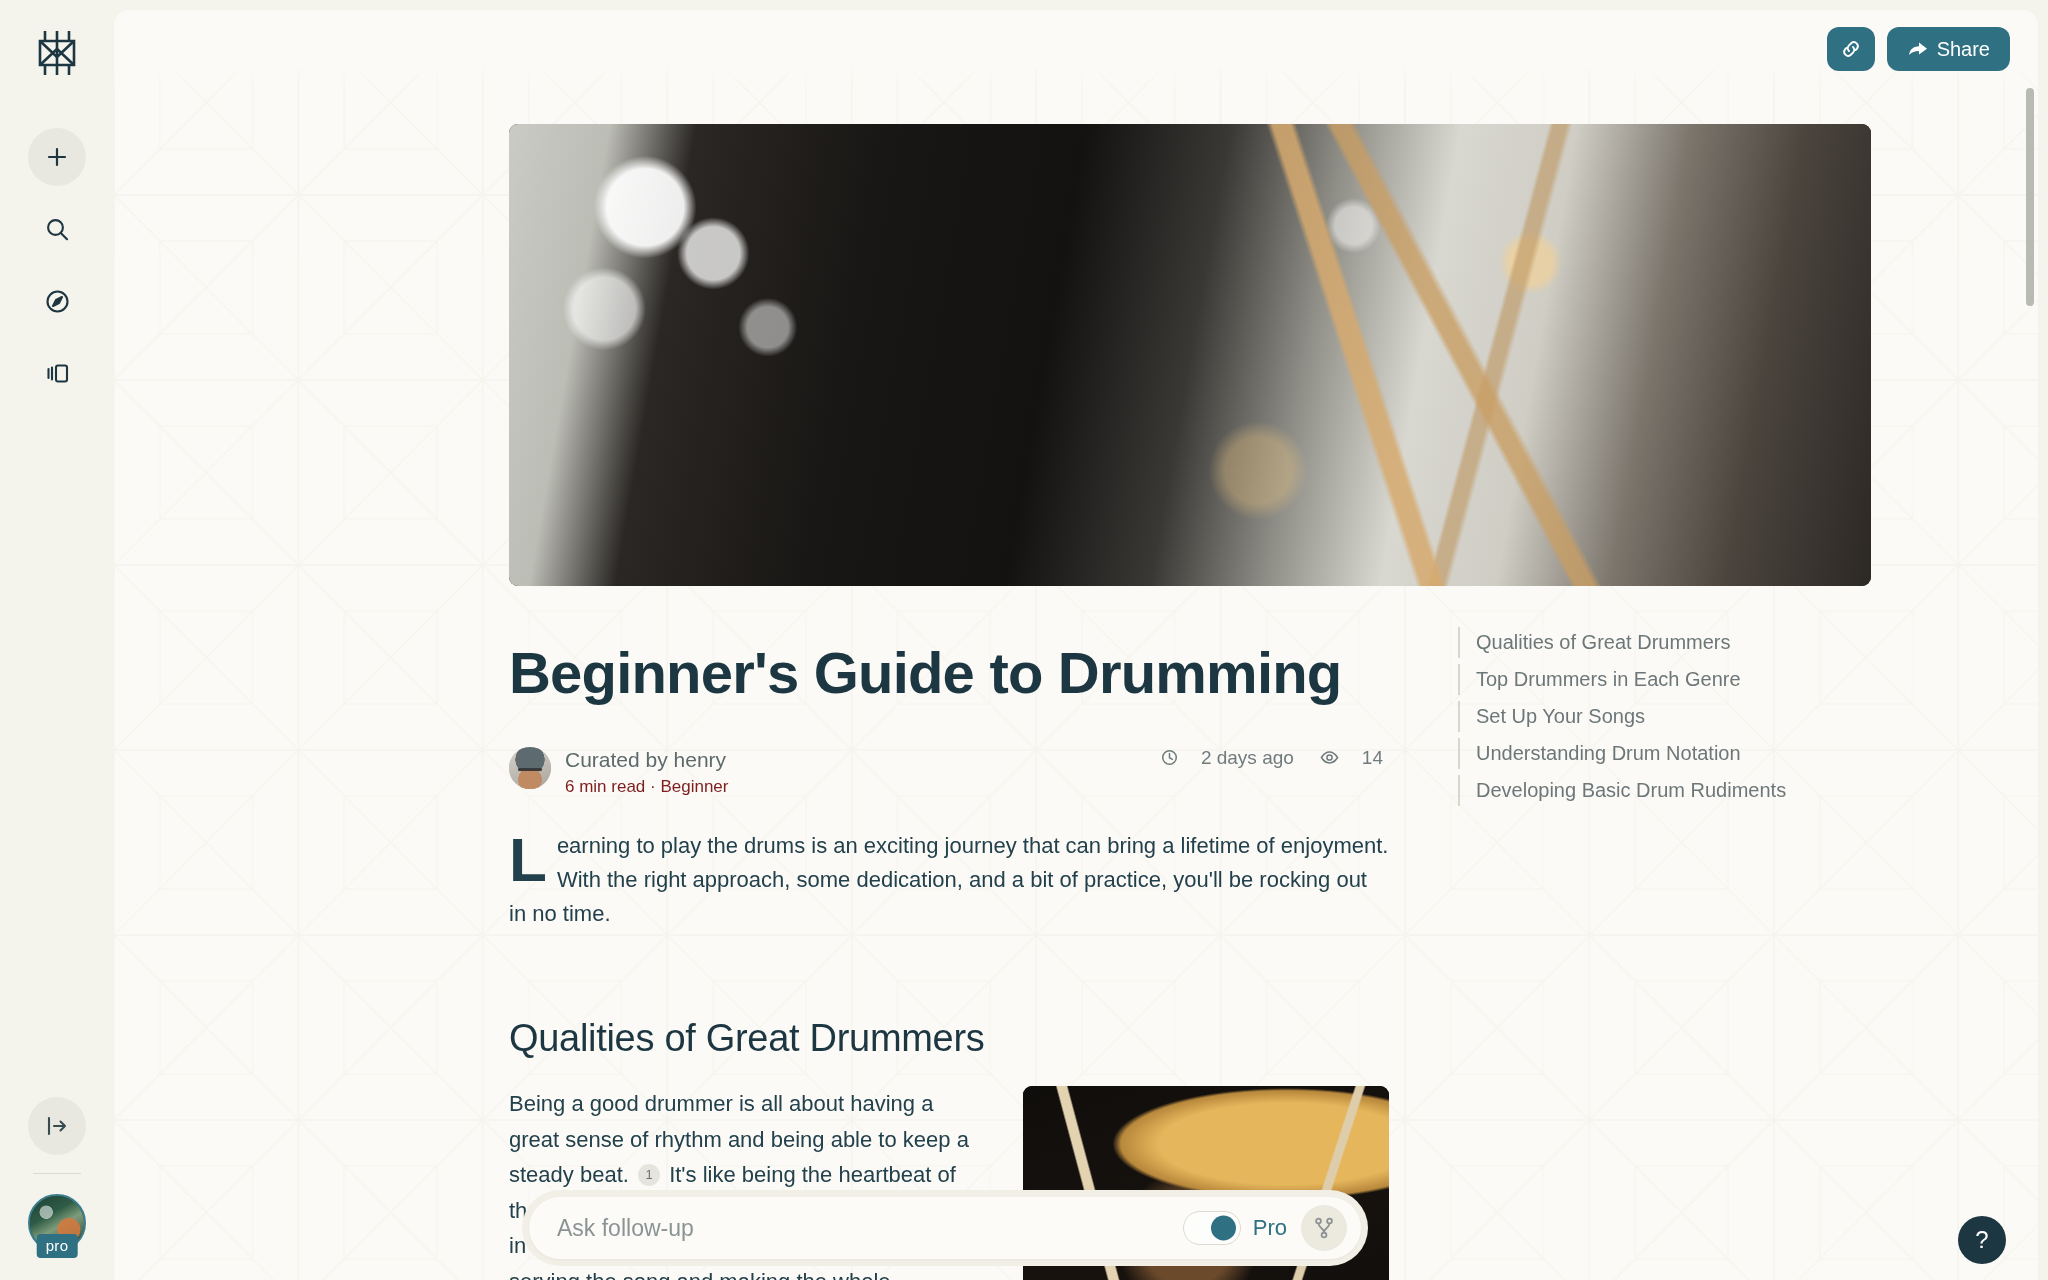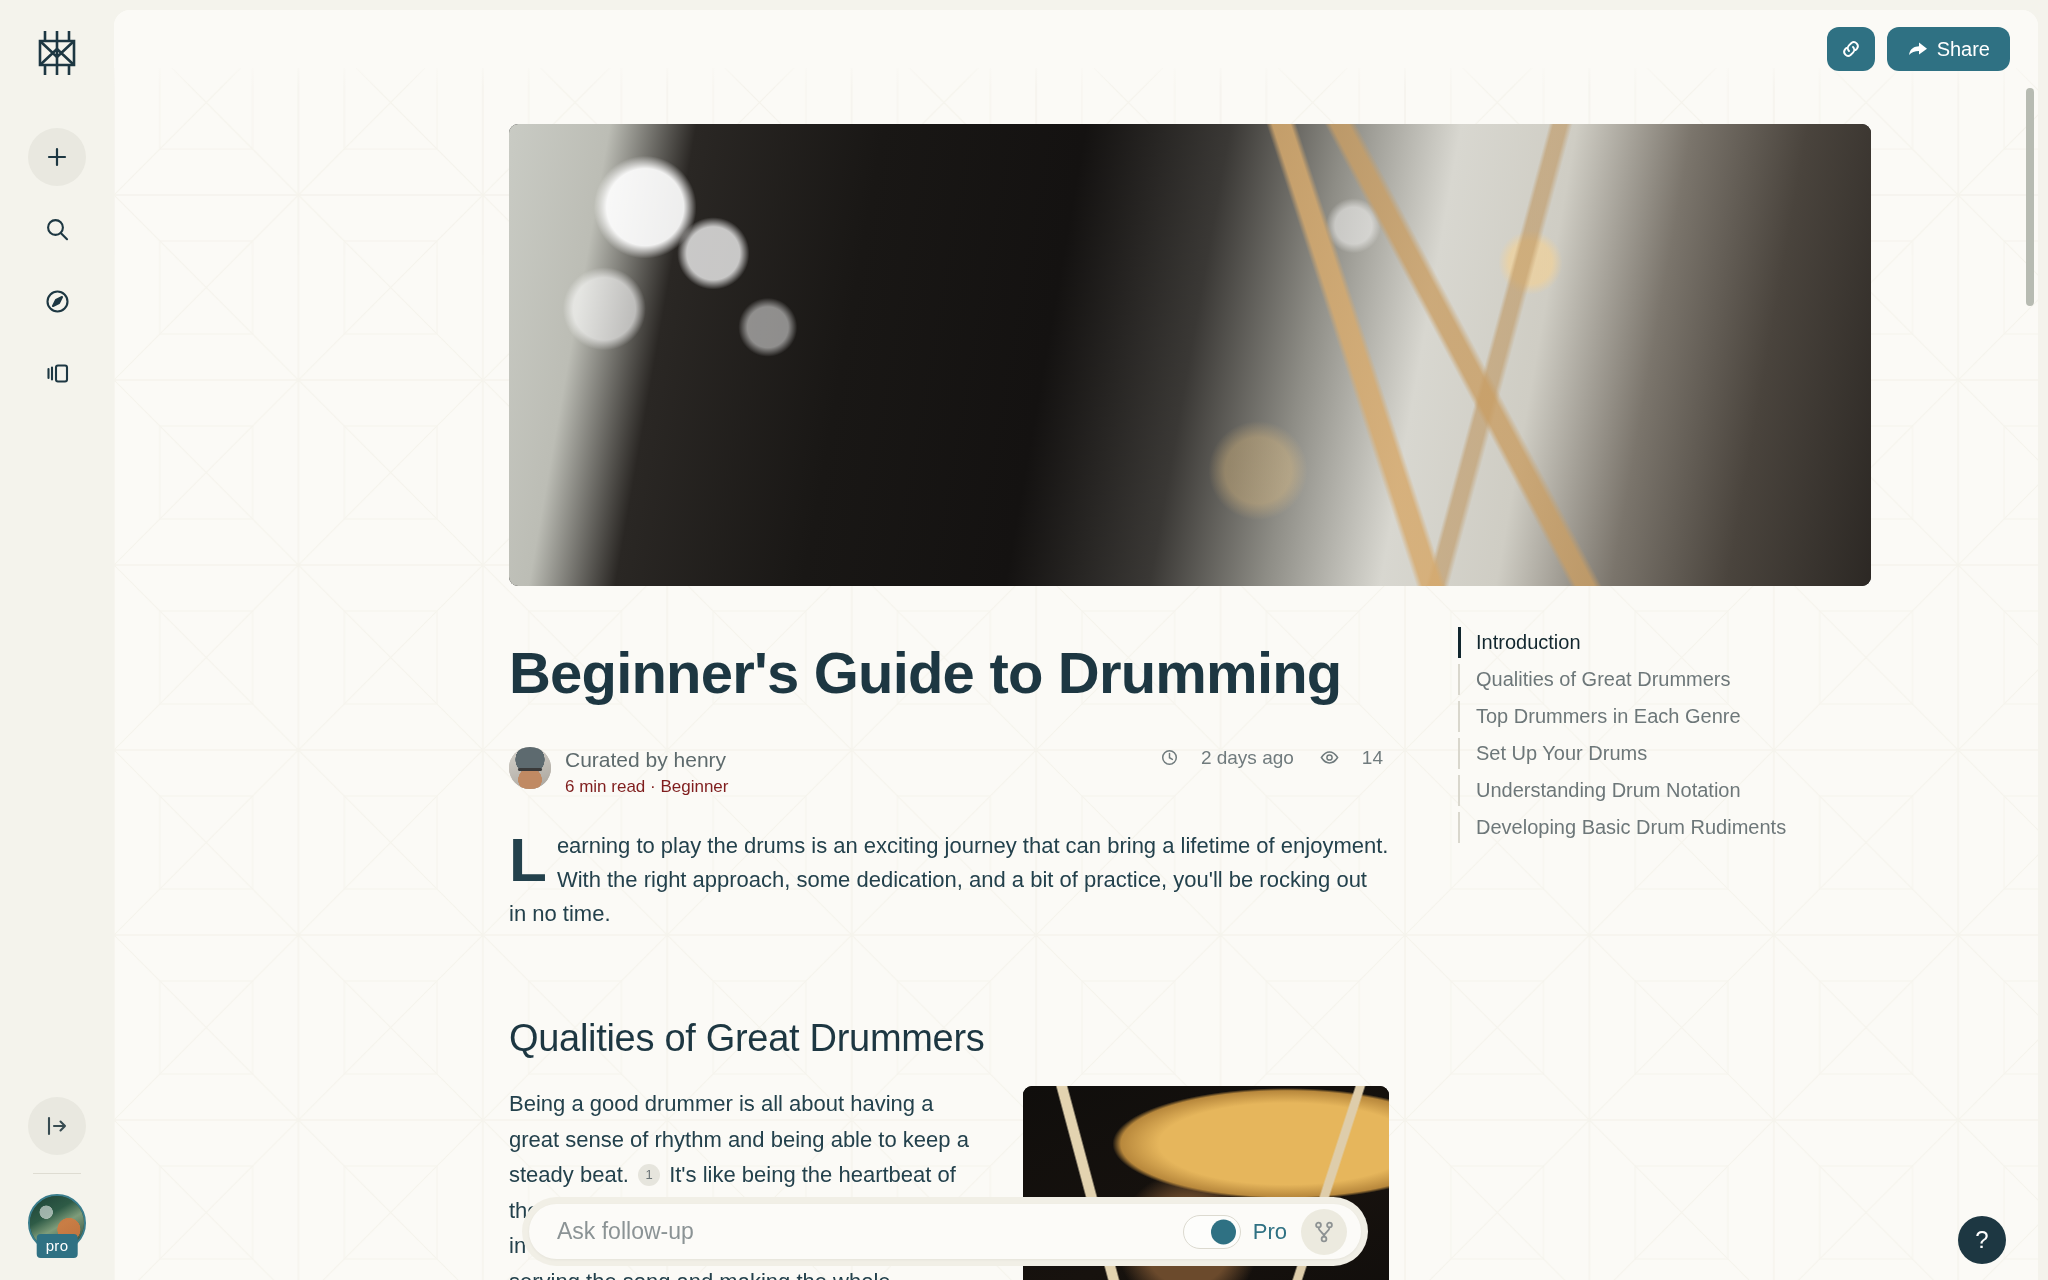--- a/index.html
+++ b/index.html
@@ -355,21 +355,21 @@
     position: absolute;
     left: 408px;
     bottom: 24px;
     width: 846px;
     z-index: 40;
     padding: 7px;
     background: #f1efe6;
     border-radius: 46px;
   }
   .followup {
-    height: 55px;
+    height: 62px;
     border-radius: 40px;
     background: #fcfbf8;
     display: flex;
     align-items: center;
     padding: 0 14px 0 28px;
     box-shadow: 0 1px 3px rgba(0,0,0,.05);
   }
   .followup-input {
     flex: 1;
     border: none;
@@ -579,31 +579,28 @@
             <span>A good drummer is also</span>
             <span>about serving the song and making the whole</span>
           </div>
           <div class="sec-img">
             <div class="sec-img-art"></div>
           </div>
         </div>
       </article>
 
       <aside class="toc">
-        <div class="toc-item active">
-            <span>Introduction</span>
-          </div>
         <div class="toc-item">
             <span>Qualities of Great Drummers</span>
           </div>
         <div class="toc-item">
             <span>Top Drummers in Each Genre</span>
           </div>
         <div class="toc-item">
-            <span>Set Up Your Drums</span>
+            <span>Set Up Your Songs</span>
           </div>
         <div class="toc-item">
             <span>Understanding Drum Notation</span>
           </div>
         <div class="toc-item">
             <span>Developing Basic Drum Rudiments</span>
           </div>
       </aside>
     </div>
 

